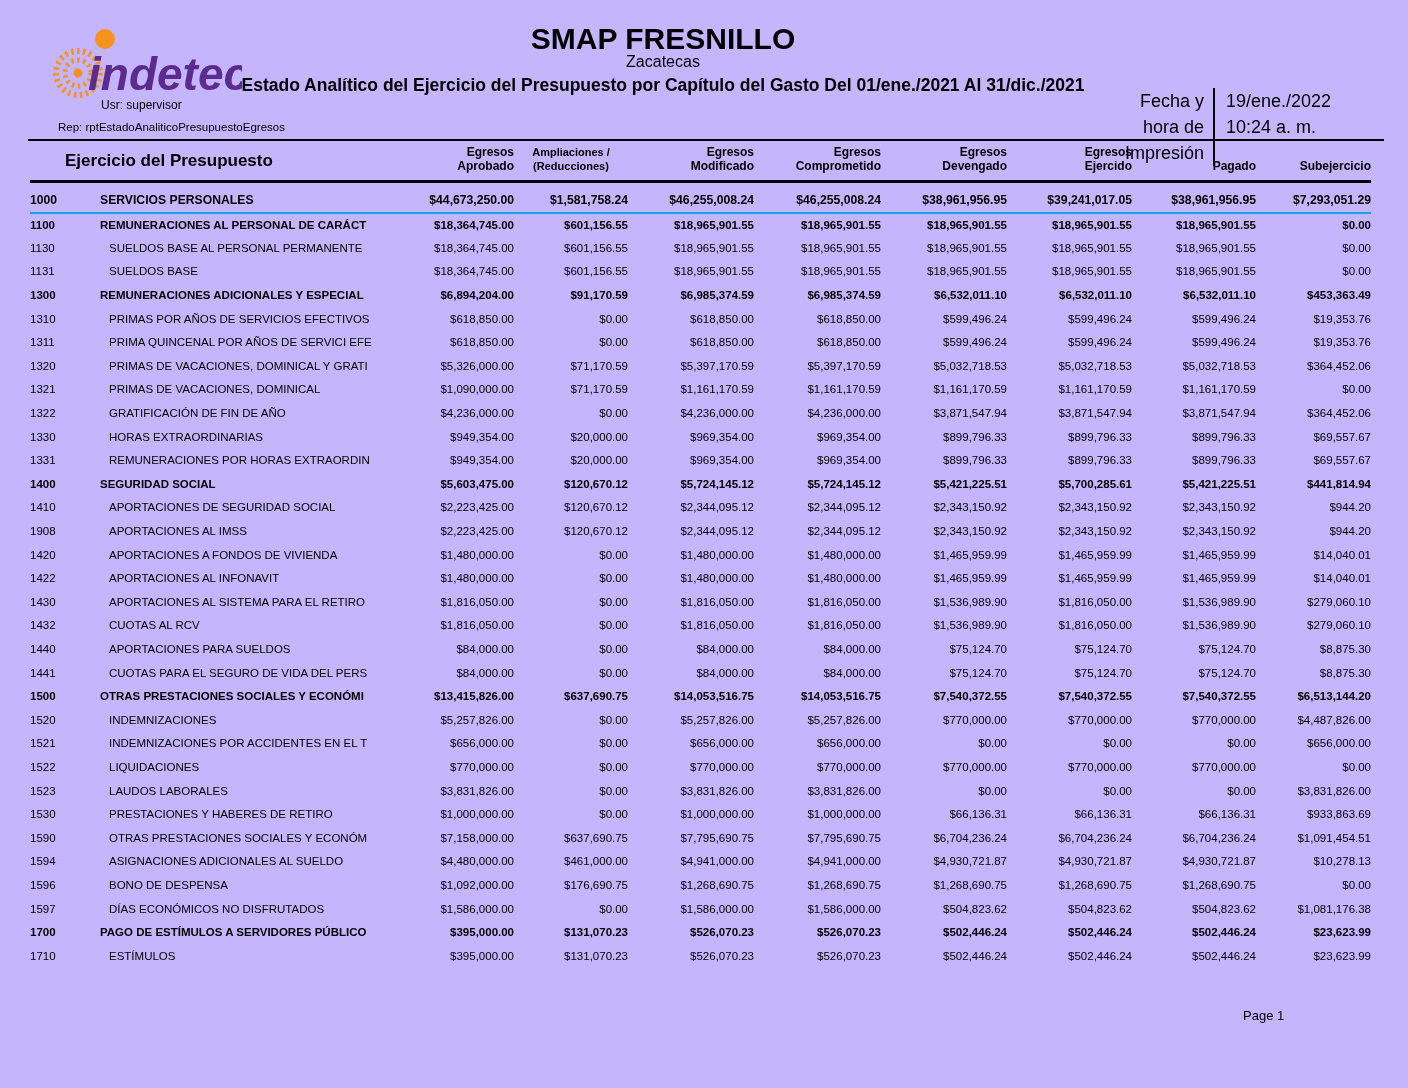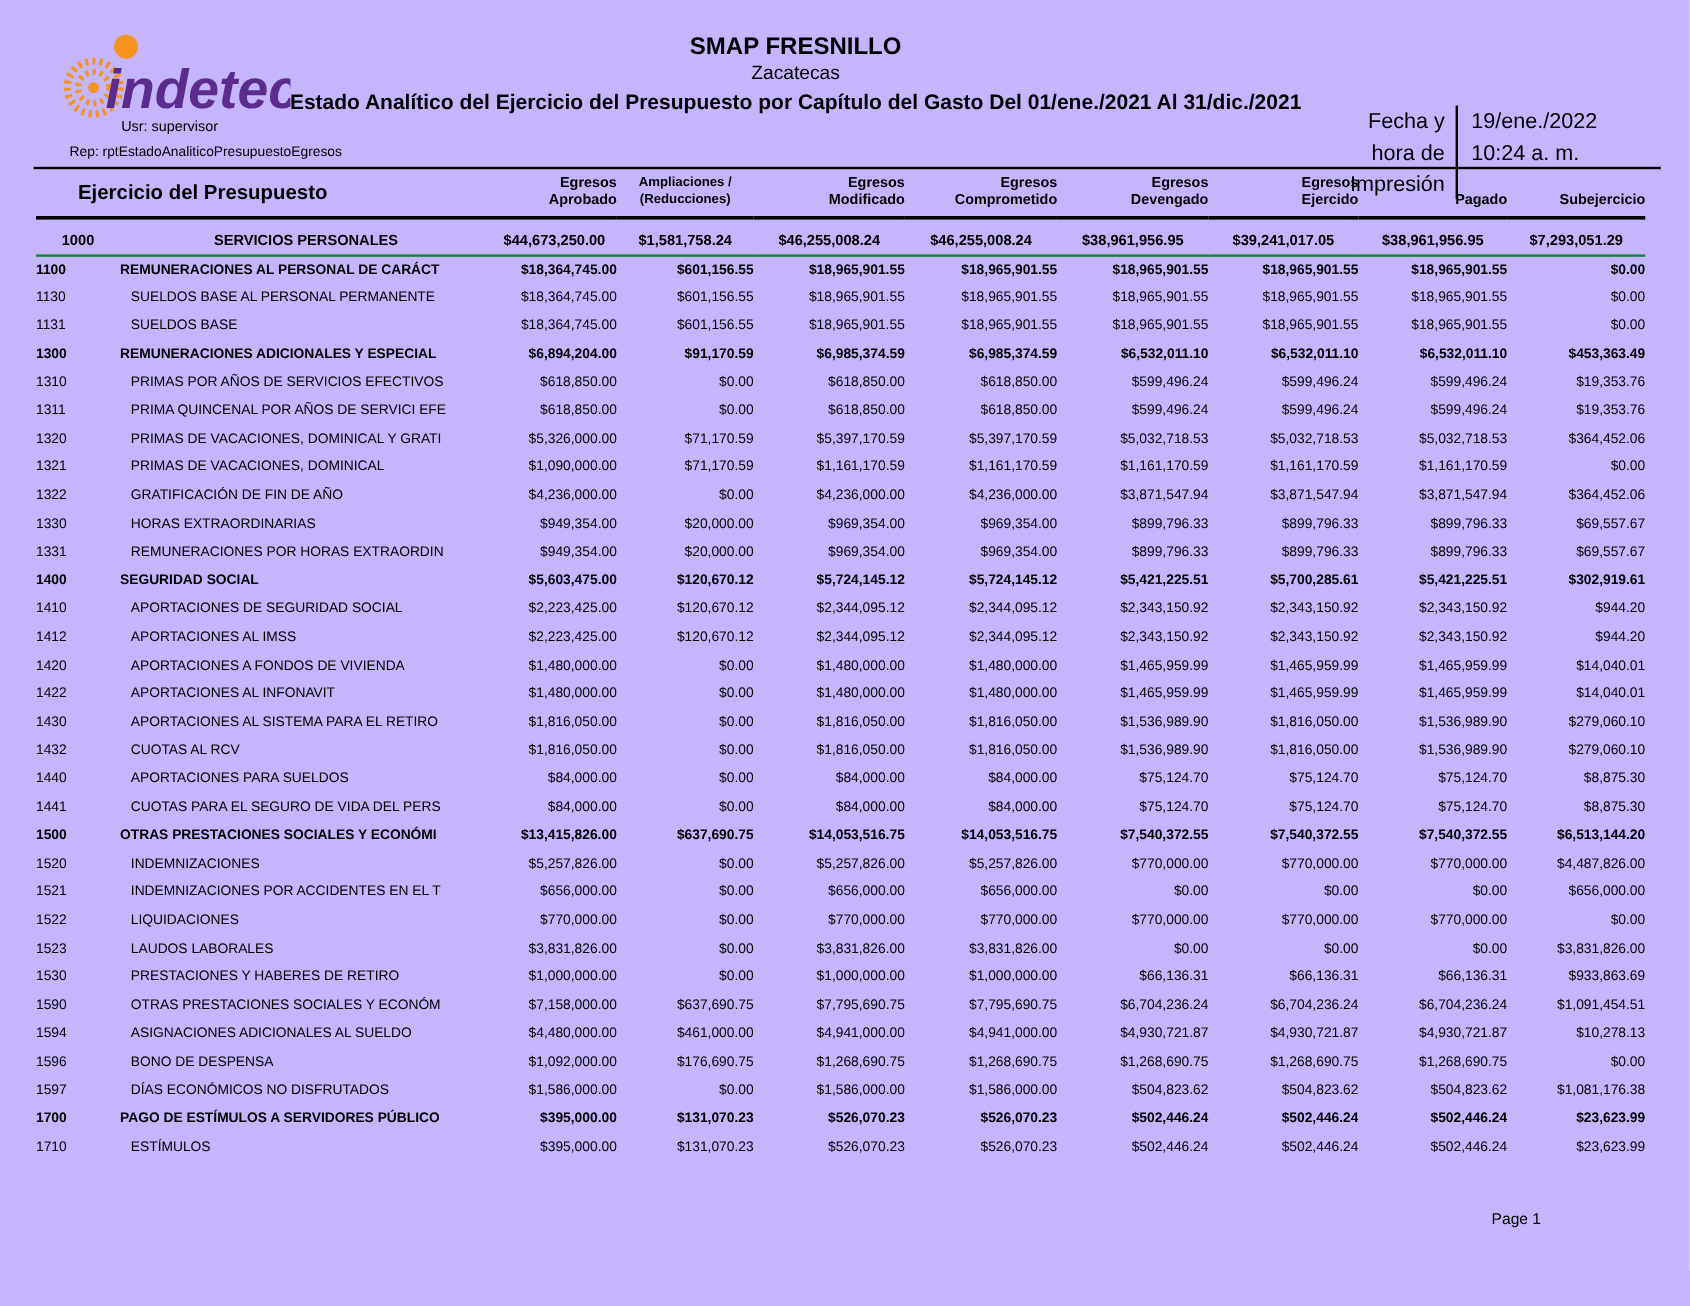--- a/index.html
+++ b/index.html
@@ -3,21 +3,21 @@
 <meta charset="utf-8">
 <style>
   * { box-sizing: border-box; }
   html,body { margin:0; padding:0; background:#e8e8e8; }
   body { font-family:"Liberation Sans", sans-serif; color:#000; }
   .page { position:relative; width:1408px; height:1088px; background:#c4b5fd; overflow:hidden; }
 
   
   .logo { position:absolute; left:42px; top:26px; width:200px; height:80px; }
   .center-head { position:absolute; left:0; top:26px; width:1326px; text-align:center; }
-  .org-name   { font-size:20px; font-weight:bold; line-height:26px; }
+  .org-name   { font-size:30px; font-weight:bold; line-height:26px; }
   .org-state  { font-size:16px; font-weight:normal; line-height:19px; }
   .report-title { font-size:17.5px; font-weight:bold; line-height:22px; margin-top:3px; }
 
   .usr-line { position:absolute; left:58px; top:98px;  font-size:12px;margin-left:43px; }
   .rep-line { position:absolute; left:58px; top:121px; font-size:11.5px; }
 
   .fecha-block { position:absolute; top:88px; left:1063px; display:flex; font-size:18px; }
   .fecha-labels { width:150px; text-align:right; padding-right:9px; }
   .fecha-values { border-left:2px solid #000; padding-left:11px; width:170px; }
   .fecha-labels div, .fecha-values div { line-height:26px; }
@@ -36,21 +36,21 @@
   .th-l2 { line-height:14px; }
 
   .report-table tbody td { height:23.6px; font-size:11.5px; white-space:nowrap;
                            overflow:hidden; padding:0; vertical-align:middle; }
   .report-table tbody tr:first-child td { height:31px; padding-top:6px; }
   td.code { padding-left:16px; }
   td.num  { text-align:right; }
   tr.lvl0 td, tr.lvl1 td { font-weight:bold; }
   tr.lvl0 td { font-size:12.2px; }
   tr.lvl2 td.name { padding-left:9px; }
-  tr.line-below td { border-bottom:2px solid #15803d;text-align:center; }
+  tr.line-below td { border-bottom:2px solid #0ea5e9; }
 
   .page-footer { position:absolute; left:1243px; top:1008px; font-size:13px; }
 </style>
 </head>
 <body>
 
 <div class="page">
 
   <svg class="logo" viewBox="0 0 200 80" aria-hidden="true">
     <g>
@@ -282,36 +282,36 @@
         <tr class="lvl1">
       <td class="code">1400</td>
       <td class="name">SEGURIDAD SOCIAL</td>
       <td class="num">$5,603,475.00</td>
       <td class="num">$120,670.12</td>
       <td class="num">$5,724,145.12</td>
       <td class="num">$5,724,145.12</td>
       <td class="num">$5,421,225.51</td>
       <td class="num">$5,700,285.61</td>
       <td class="num">$5,421,225.51</td>
-      <td class="num">$302,919.61</td>
+      <td class="num">$441,814.94</td>
     </tr>
         <tr class="lvl2">
       <td class="code">1410</td>
       <td class="name">APORTACIONES DE SEGURIDAD SOCIAL</td>
       <td class="num">$2,223,425.00</td>
       <td class="num">$120,670.12</td>
       <td class="num">$2,344,095.12</td>
       <td class="num">$2,344,095.12</td>
       <td class="num">$2,343,150.92</td>
       <td class="num">$2,343,150.92</td>
       <td class="num">$2,343,150.92</td>
       <td class="num">$944.20</td>
     </tr>
         <tr class="lvl2">
-      <td class="code">1412</td>
+      <td class="code">1908</td>
       <td class="name">APORTACIONES AL IMSS</td>
       <td class="num">$2,223,425.00</td>
       <td class="num">$120,670.12</td>
       <td class="num">$2,344,095.12</td>
       <td class="num">$2,344,095.12</td>
       <td class="num">$2,343,150.92</td>
       <td class="num">$2,343,150.92</td>
       <td class="num">$2,343,150.92</td>
       <td class="num">$944.20</td>
     </tr>

